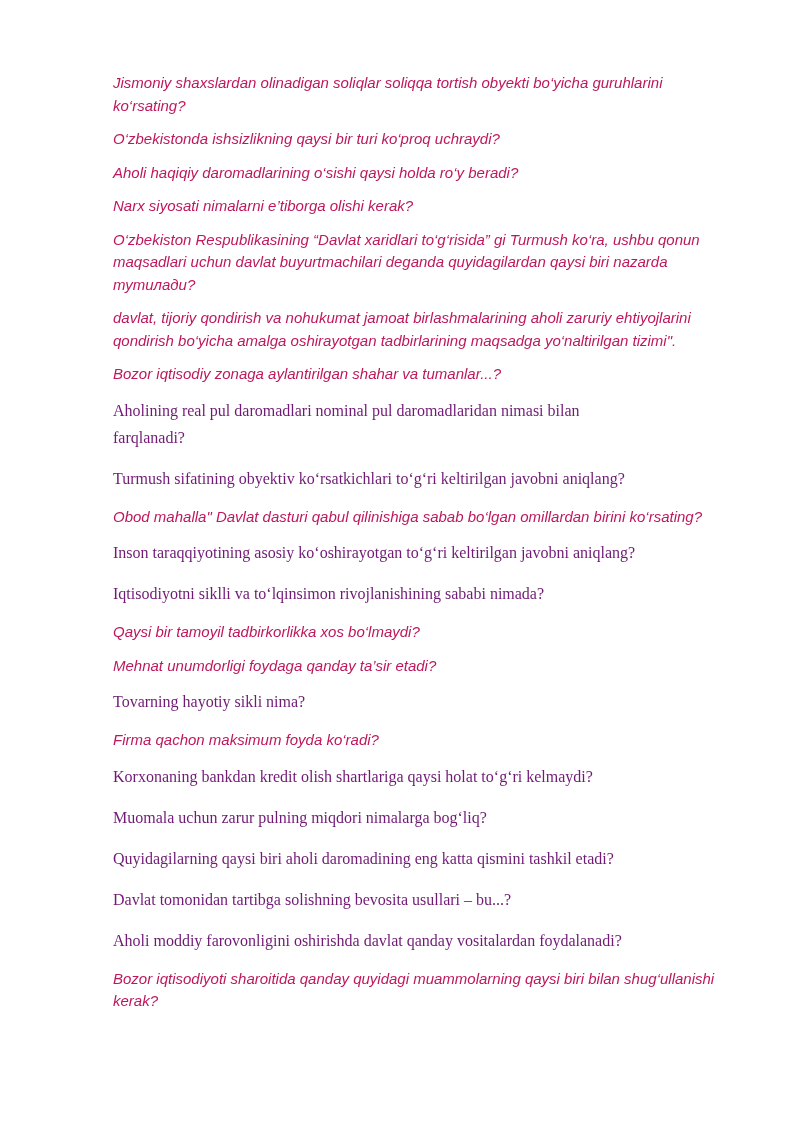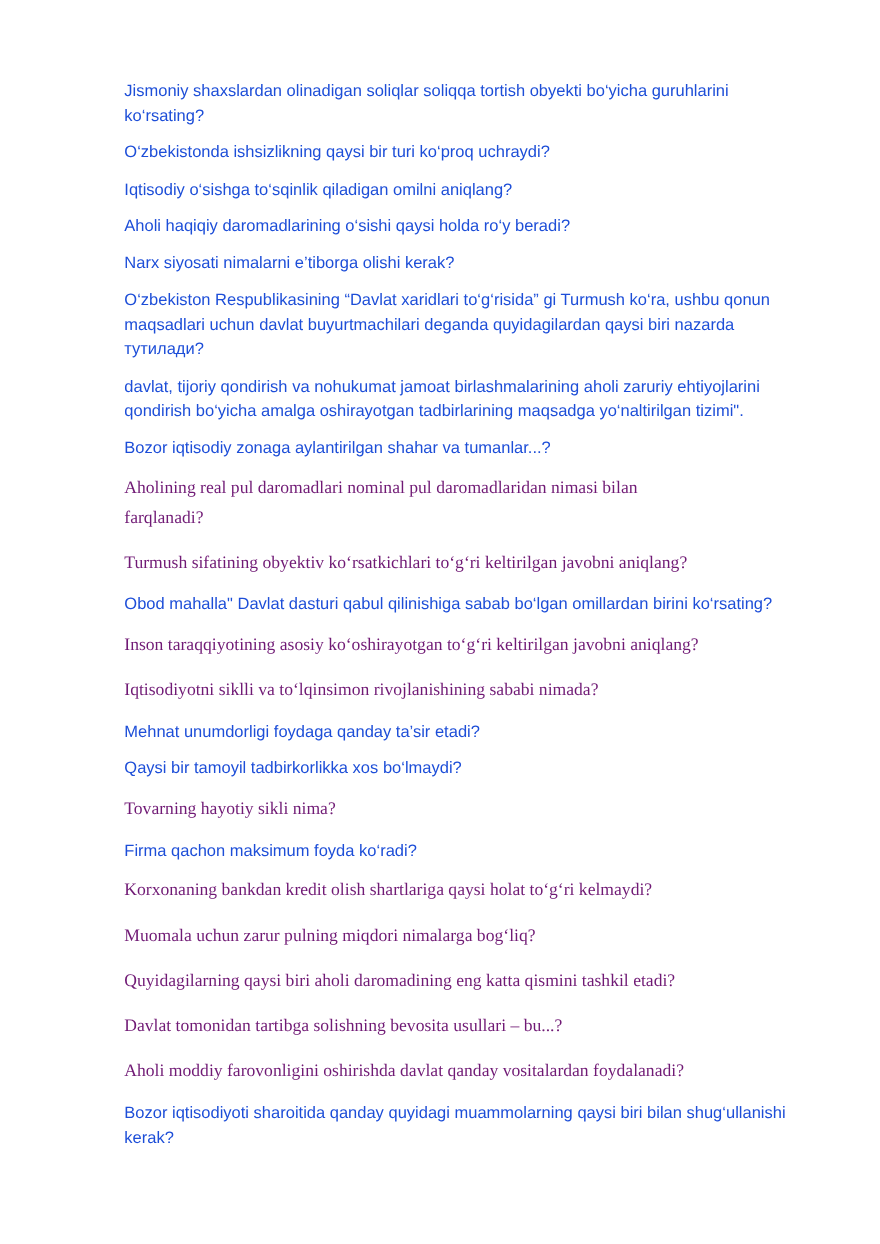--- a/index.html
+++ b/index.html
@@ -20,56 +20,56 @@
     padding: 72px 56px 40px 113px;
   }
   .para {
     white-space: pre-line;
     padding: 0;
   }
   .para.sans {
     font-family: "Liberation Sans", sans-serif;
     font-size: 15px;
     line-height: 22.5px;
-    color: #1d4ed8;
+    color: #be185d;
     margin: 0 0 11px 0;
+    font-style: italic;
   }
   .para.serif {
     font-family: "Liberation Serif", serif;
     font-size: 16px;
     line-height: 27px;
     color: #701a75;
     margin: 4px 0 14px 0;
   }
 </style>
 </head>
 <body>
 
 <div class="doc-page">
   <div>
       <p class="para sans">Jismoniy shaxslardan olinadigan soliqlar soliqqa tortish obyekti bo‘yicha guruhlarini
 ko‘rsating?</p>
       <p class="para sans">O‘zbekistonda ishsizlikning qaysi bir turi ko‘proq uchraydi?</p>
-      <p class="para sans">Iqtisodiy o‘sishga to‘sqinlik qiladigan omilni aniqlang?</p>
       <p class="para sans">Aholi haqiqiy daromadlarining o‘sishi qaysi holda ro‘y beradi?</p>
       <p class="para sans">Narx siyosati nimalarni e’tiborga olishi kerak?</p>
       <p class="para sans">O‘zbekiston Respublikasining “Davlat xaridlari to‘g‘risida” gi Turmush ko‘ra, ushbu qonun
 maqsadlari uchun davlat buyurtmachilari deganda quyidagilardan qaysi biri nazarda
 тутилади?</p>
       <p class="para sans">davlat, tijoriy qondirish va nohukumat jamoat birlashmalarining aholi zaruriy ehtiyojlarini
 qondirish bo‘yicha amalga oshirayotgan tadbirlarining maqsadga yo‘naltirilgan tizimi".</p>
       <p class="para sans">Bozor iqtisodiy zonaga aylantirilgan shahar va tumanlar...?</p>
       <p class="para serif">Aholining real pul daromadlari nominal pul daromadlaridan nimasi bilan
 farqlanadi?</p>
       <p class="para serif">Turmush sifatining obyektiv ko‘rsatkichlari to‘g‘ri keltirilgan javobni aniqlang?</p>
       <p class="para sans">Obod mahalla" Davlat dasturi qabul qilinishiga sabab bo‘lgan omillardan birini ko‘rsating?</p>
       <p class="para serif">Inson taraqqiyotining asosiy ko‘oshirayotgan to‘g‘ri keltirilgan javobni aniqlang?</p>
       <p class="para serif">Iqtisodiyotni siklli va to‘lqinsimon rivojlanishining sababi nimada?</p>
+      <p class="para sans">Qaysi bir tamoyil tadbirkorlikka xos bo‘lmaydi?</p>
       <p class="para sans">Mehnat unumdorligi foydaga qanday ta’sir etadi?</p>
-      <p class="para sans">Qaysi bir tamoyil tadbirkorlikka xos bo‘lmaydi?</p>
       <p class="para serif">Tovarning hayotiy sikli nima?</p>
       <p class="para sans">Firma qachon maksimum foyda ko‘radi?</p>
       <p class="para serif">Korxonaning bankdan kredit olish shartlariga qaysi holat to‘g‘ri kelmaydi?</p>
       <p class="para serif">Muomala uchun zarur pulning miqdori nimalarga bog‘liq?</p>
       <p class="para serif">Quyidagilarning qaysi biri aholi daromadining eng katta qismini tashkil etadi?</p>
       <p class="para serif">Davlat tomonidan tartibga solishning bevosita usullari – bu...?</p>
       <p class="para serif">Aholi moddiy farovonligini oshirishda davlat qanday vositalardan foydalanadi?</p>
       <p class="para sans">Bozor iqtisodiyoti sharoitida qanday quyidagi muammolarning qaysi biri bilan shug‘ullanishi
 kerak?</p>
     </div>

